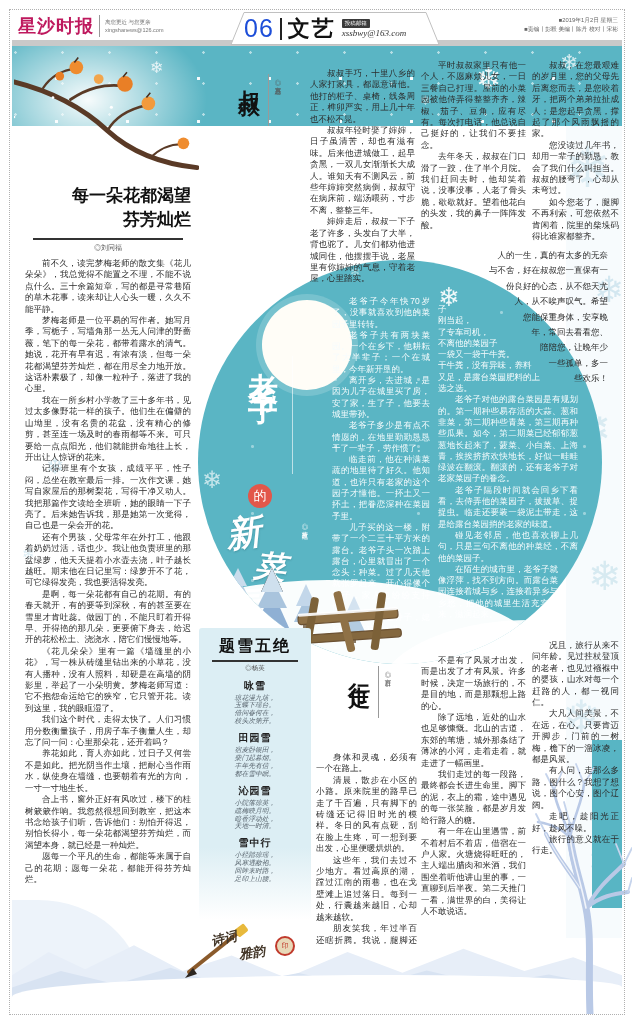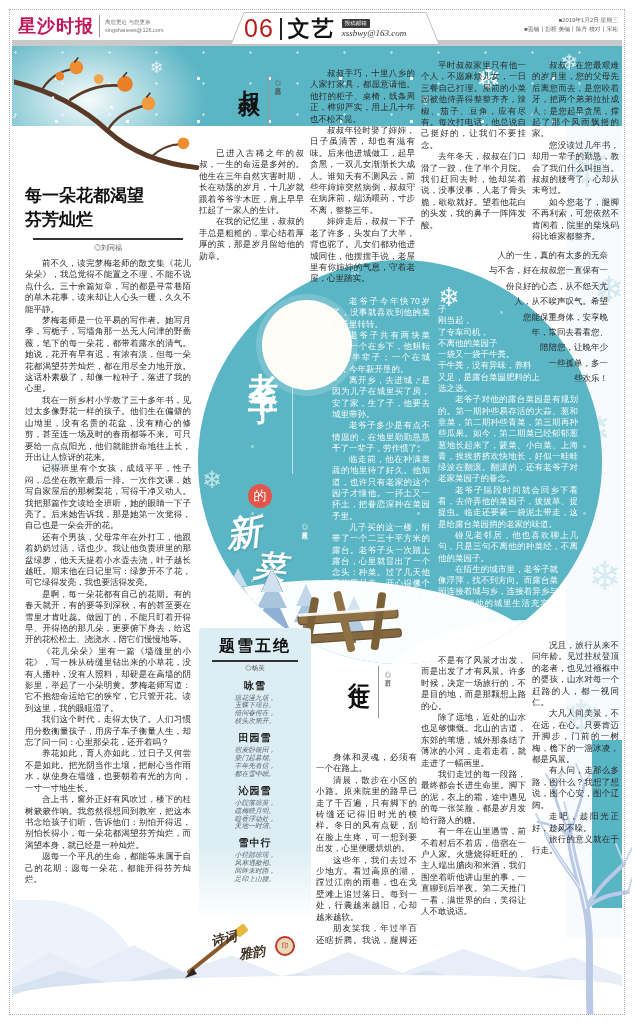--- a/index.html
+++ b/index.html
@@ -9,21 +9,21 @@
 
   
   .header{position:absolute;left:12px;top:12px;right:12px;height:30px;z-index:4;}
   .logo-wrap{position:absolute;left:6px;top:2px;display:flex;align-items:center;}
   .logo{font-size:18px;font-weight:900;color:#be185d;letter-spacing:1px;font-family:"Liberation Serif",serif;}
   .logo-div{width:1px;height:22px;background:#999;margin:0 5px;}
   .logo-sub{font-size:5.5px;color:#777;line-height:8px;}
   .plaque{position:absolute;left:218px;top:0px;width:210px;height:33px;}
   .plaque svg{position:absolute;left:0;top:0;}
   .plaque-in{position:absolute;left:14px;top:1px;right:10px;height:31px;display:flex;align-items:center;}
-  .pagenum{font-size:25px;color:#b91c1c;font-weight:300;letter-spacing:1px;}
+  .pagenum{font-size:25px;color:#1d4ed8;font-weight:300;letter-spacing:1px;}
   .p-bar{width:2px;height:22px;background:#222;margin:0 6px;}
   .section{font-size:22px;font-weight:900;color:#111;letter-spacing:2px;}
   .mailcol{margin-left:6px;display:flex;flex-direction:column;align-items:flex-start;text-align:right;}
   .badge{font-size:5.5px;color:#fff;background:#3a3a3a;padding:1px 3px;border-radius:1px;}
   .email{font-size:9px;color:#333;font-family:"Liberation Serif",serif;font-style:italic;}
   .hdr-right{position:absolute;right:4px;top:4px;text-align:right;font-size:5.8px;color:#666;line-height:8.5px;}
   .gray-band{position:absolute;left:12px;top:40px;right:12px;height:6px;background:#c9c9c9;z-index:3;}
 
   
   .band{position:absolute;left:12px;top:46px;right:12px;height:80px;background:#5ab5c4;z-index:0;
@@ -38,21 +38,21 @@
   .vt-block{position:absolute;display:flex;z-index:2;}
   .vt{writing-mode:vertical-rl;font-size:22px;font-weight:900;color:#111;letter-spacing:5px;font-family:"Liberation Serif",serif;}
   .vt-div{width:1px;background:#999;margin:2px 4px;height:52px;}
   .vb{writing-mode:vertical-rl;font-size:6.5px;color:#555;letter-spacing:1px;padding-top:2px;}
 
   .taper{position:absolute;font-size:8.5px;line-height:11.4px;color:#2b2b2b;z-index:2;}
   .taper p{margin:4px;text-indent:0;}
   .tr p{text-align:right;}
 
   
-  .fl-title{position:absolute;left:25px;top:184px;width:166px;text-align:left;font-size:17px;font-weight:900;
+  .fl-title{position:absolute;left:25px;top:184px;width:166px;text-align:right;font-size:17px;font-weight:900;
             color:#111;line-height:24px;z-index:2;font-family:"Liberation Serif",serif;}
   .fl-rule{position:absolute;left:33px;top:238px;width:150px;height:2px;background:#333;z-index:2;}
   .fl-by{position:absolute;left:25px;top:243px;width:166px;text-align:center;font-size:7px;color:#555;z-index:2;}
 
   
   .circle{position:absolute;left:198px;top:260px;width:404px;height:404px;border-radius:50%;
           background:#5ab5c4;overflow:hidden;z-index:1;}
   .circle::before{content:"";position:absolute;inset:0;
     background-image:radial-gradient(circle,rgba(255,255,255,.8) 1.2px,transparent 1.8px);
     background-size:83px 67px;background-position:13px 19px;opacity:.5;}
@@ -183,24 +183,20 @@
       <p>养花如此，育人亦如此，过日子又何尝不是如此。把光阴当作土壤，把耐心当作雨水，纵使身在墙缝，也要朝着有光的方向，一寸一寸地生长。</p>
       <p>合上书，窗外正好有风吹过，楼下的桂树簌簌作响。我忽然很想回到教室，把这本书念给孩子们听，告诉他们：别怕开得迟，别怕长得小，每一朵花都渴望芬芳灿烂，而渴望本身，就已经是一种灿烂。</p>
       <p>愿每一个平凡的生命，都能等来属于自己的花期；愿每一朵花，都能开得芬芳灿烂。</p>
     </div>
 
   <div class="vt-block" style="left:234px;top:72px;">
     <span class="vt">叔叔</span>
     <span class="vt-div"></span>
     <span class="vb">◎宜愚</span>
   </div>
-  <div class="art" style="left:199px;top:148px;width:105px;height:136px;overflow:hidden;">
-      <p>已进入古稀之年的叔叔，一生的命运是多舛的。他生在三年自然灾害时期，长在动荡的岁月，十几岁就跟着爷爷学木匠，肩上早早扛起了一家人的生计。</p>
-      <p>在我的记忆里，叔叔的手总是粗糙的，掌心结着厚厚的茧，那是岁月留给他的勋章。</p>
-    </div>
   <div class="art" style="left:310px;top:68px;width:105px;height:224px;overflow:hidden;">
       <p>叔叔手巧，十里八乡的人家打家具，都愿意请他。他打的柜子、桌椅，线条周正，榫卯严实，用上几十年也不松不晃。</p>
       <p>叔叔年轻时娶了婶婶，日子虽清苦，却也有滋有味。后来他进城做工，起早贪黑，一双儿女渐渐长大成人。谁知天有不测风云，前些年婶婶突然病倒，叔叔守在病床前，端汤喂药，寸步不离，整整三年。</p>
       <p>婶婶走后，叔叔一下子老了许多，头发白了大半，背也驼了。儿女们都劝他进城同住，他摆摆手说，老屋里有你婶婶的气息，守着老屋，心里踏实。</p>
     </div>
   <div class="art" style="left:421px;top:60px;width:105px;height:180px;overflow:hidden;">
       <p>平时叔叔家里只有他一个人，不愿麻烦儿女，一日三餐自己打理。屋前的小菜园被他侍弄得整整齐齐，辣椒、茄子、豆角，应有尽有。每次打电话，他总说自己挺好的，让我们不要挂念。</p>
       <p>去年冬天，叔叔在门口滑了一跤，住了半个月院。我们赶回去时，他却笑着说，没事没事，人老了骨头脆，歇歇就好。望着他花白的头发，我的鼻子一阵阵发酸。</p>
     </div>
   <div class="art" style="left:532px;top:60px;width:87px;height:184px;overflow:hidden;">

